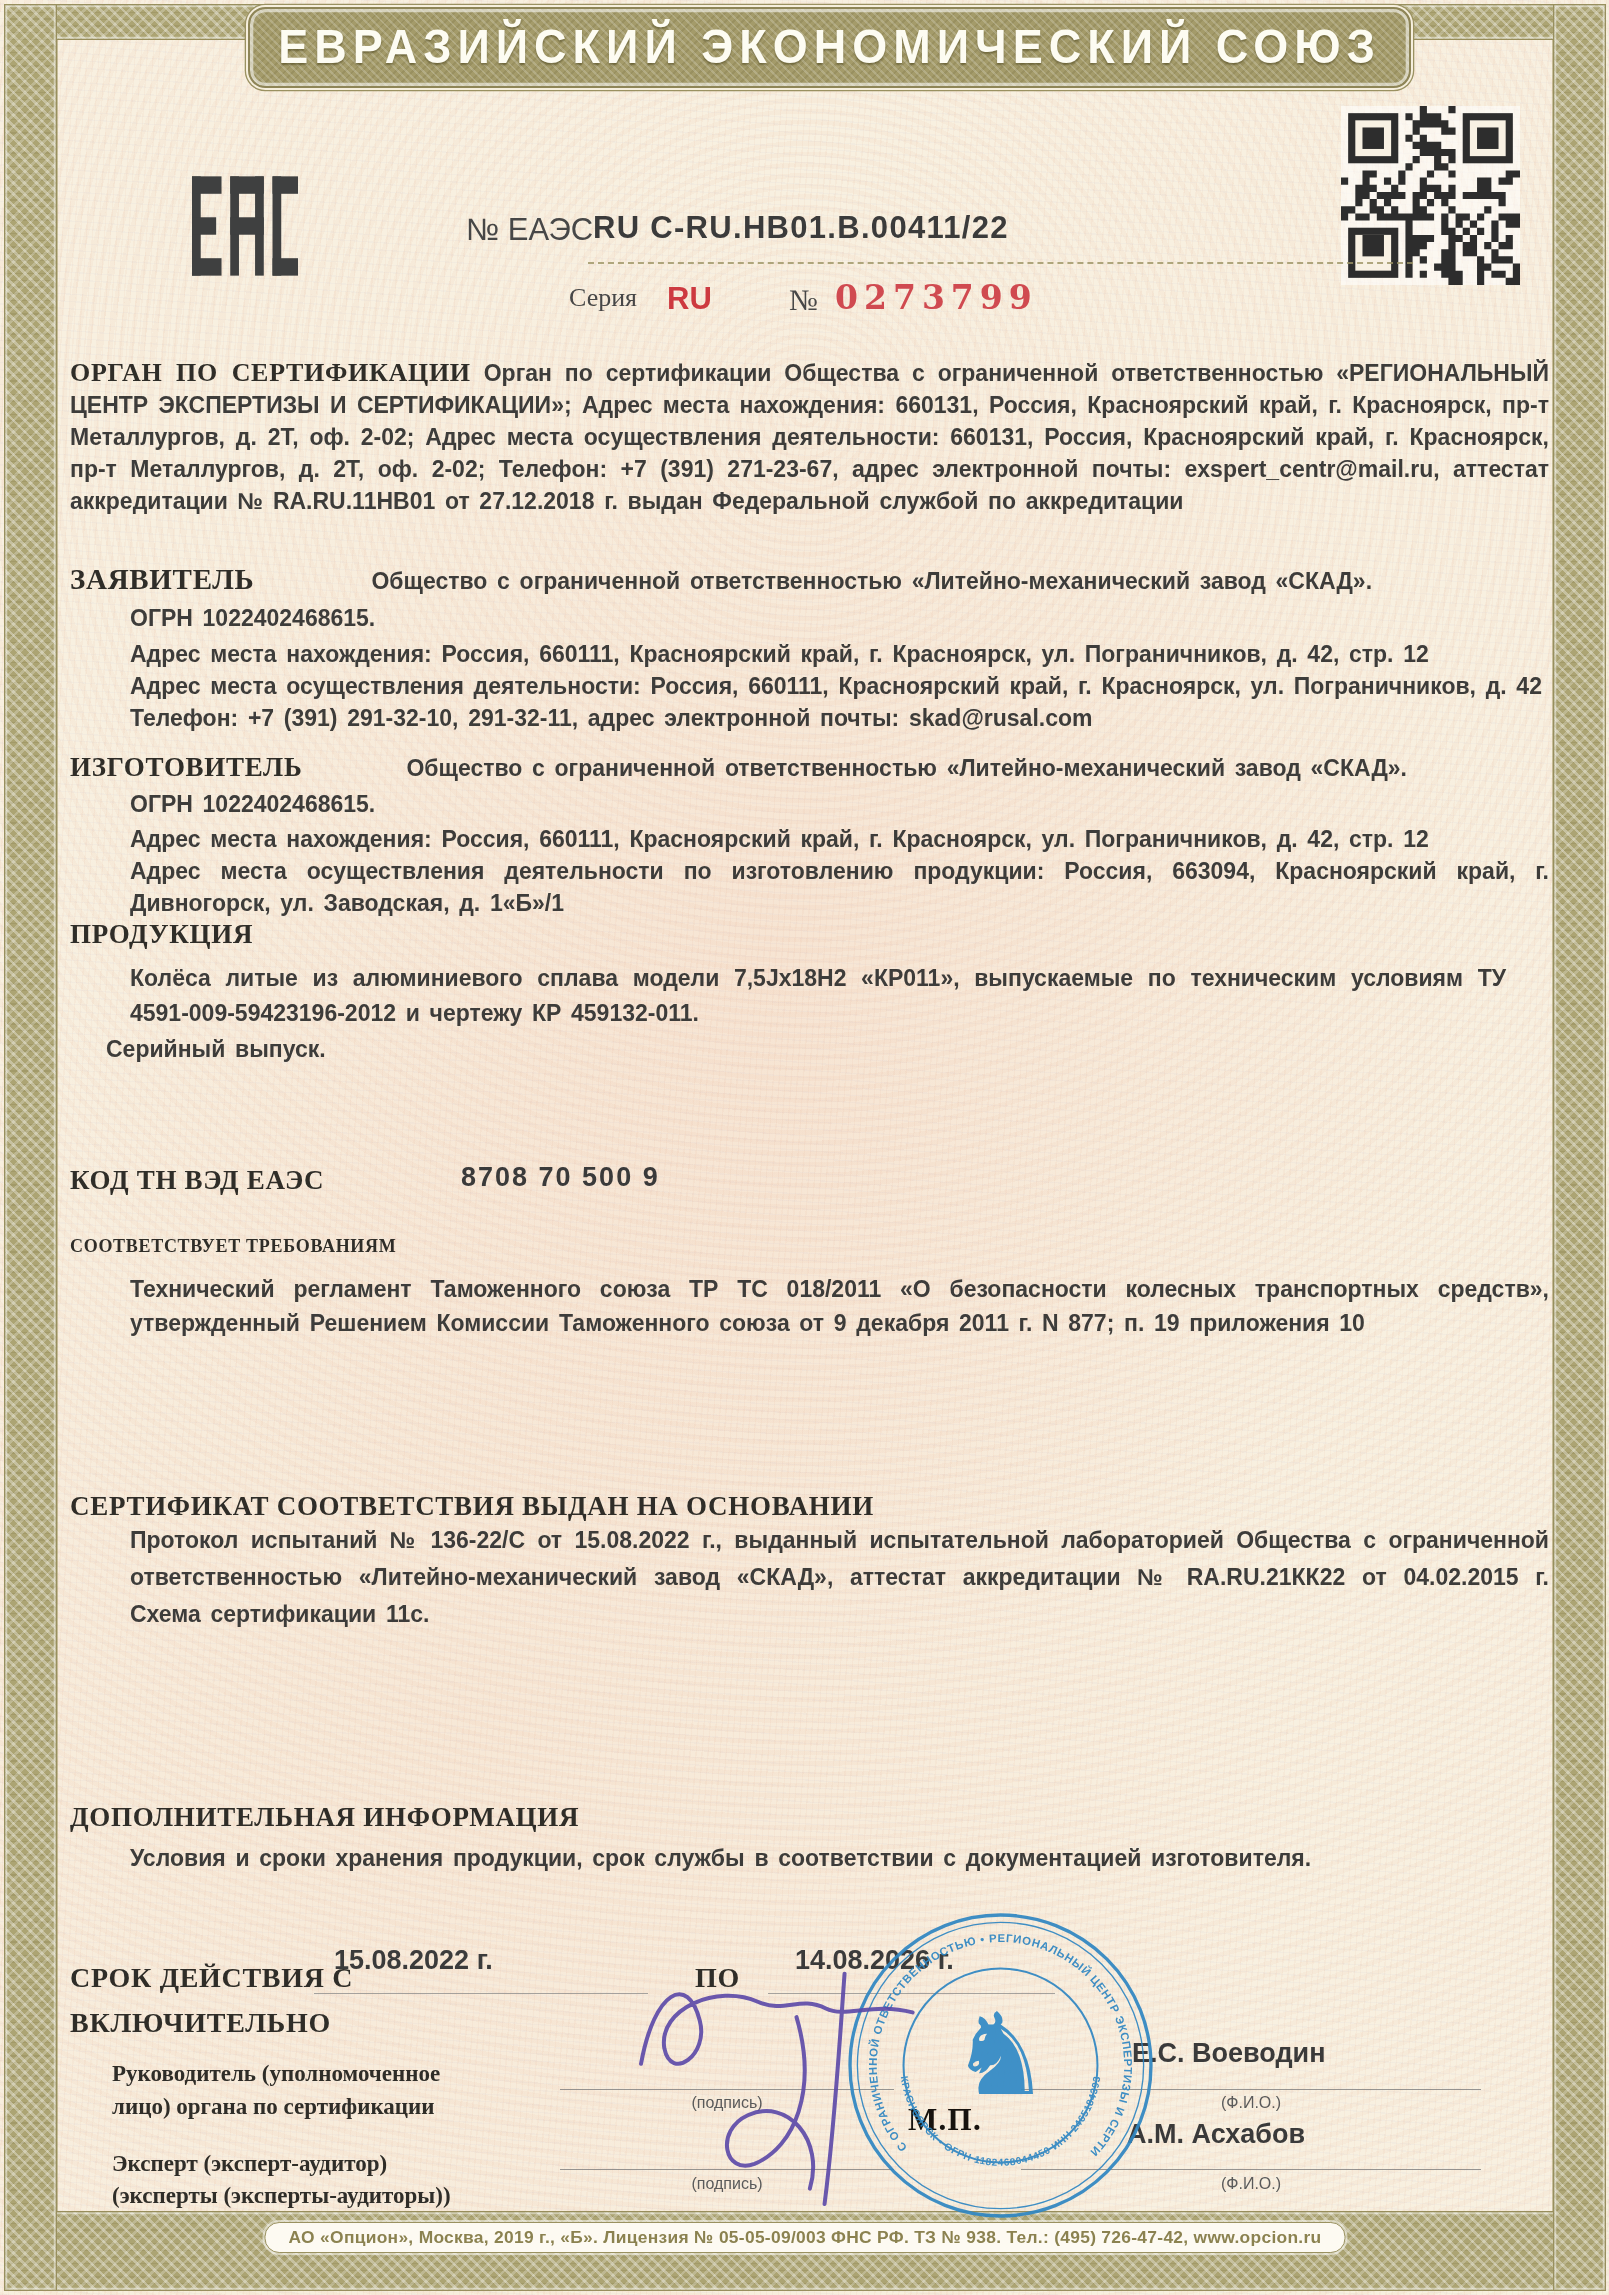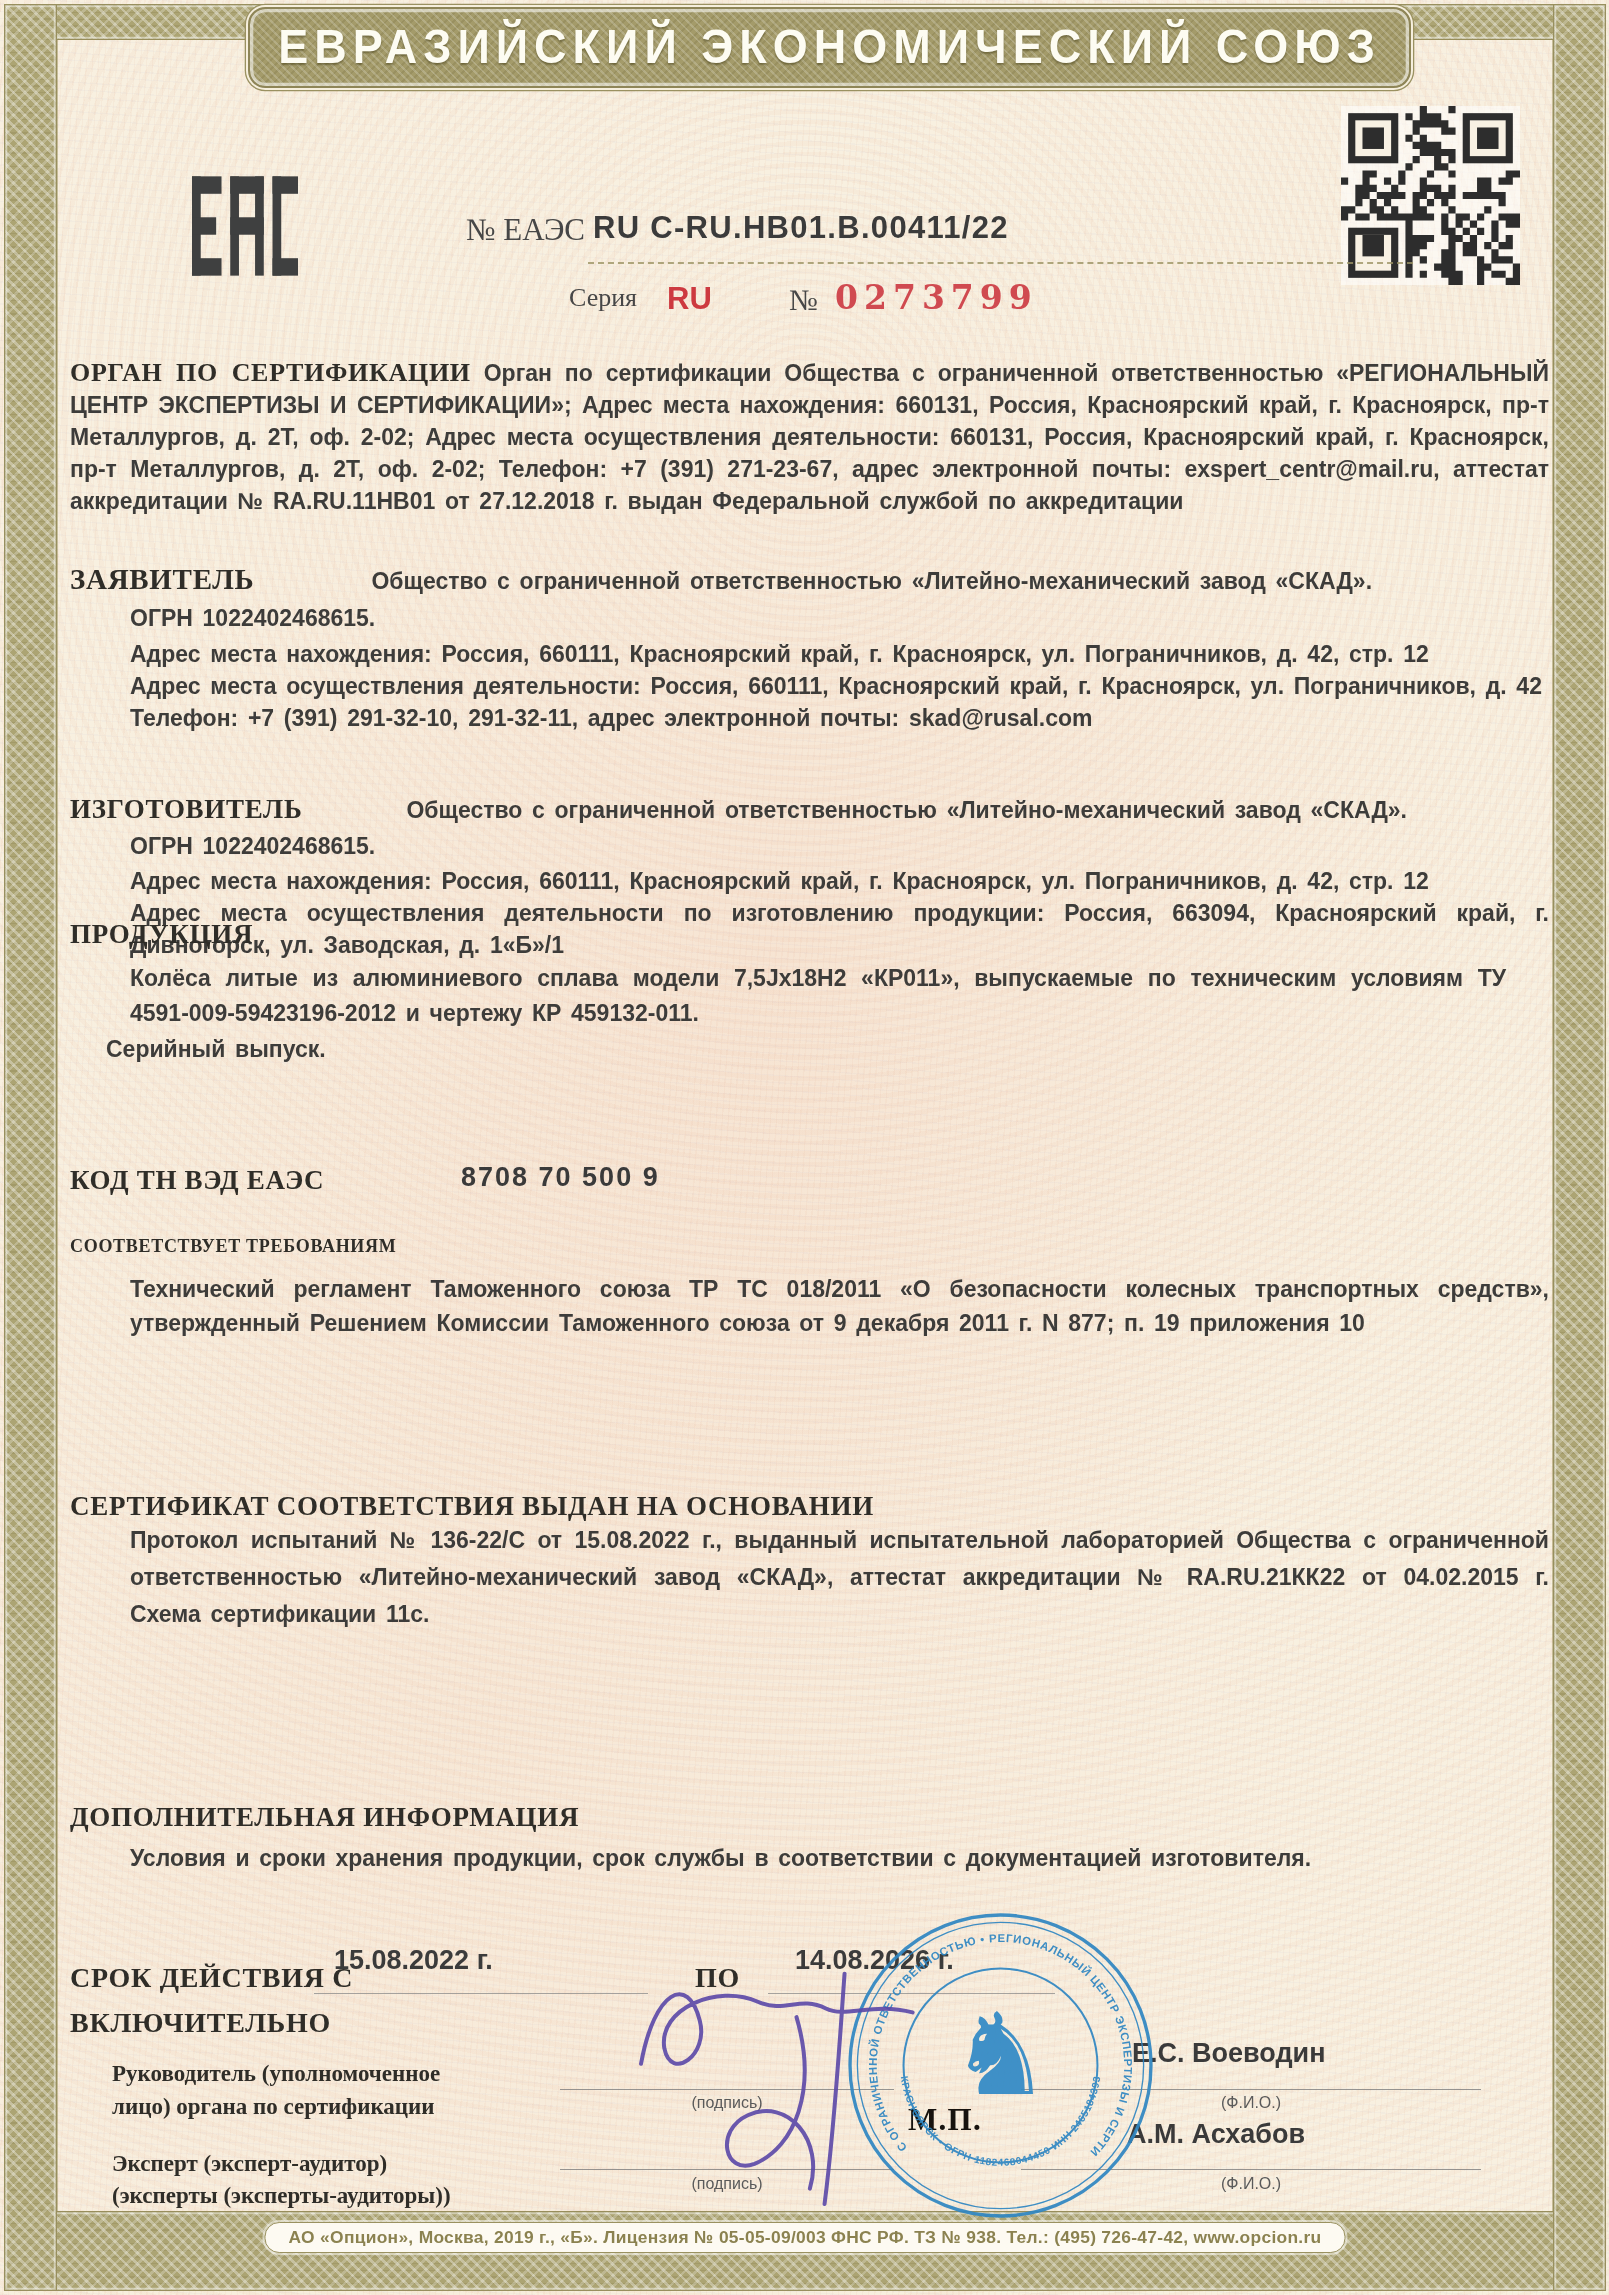--- a/index.html
+++ b/index.html
@@ -55,21 +55,21 @@
     white-space:nowrap;
   }
   .doc-title{
     position:absolute;left:0;right:0;top:131px;text-align:center;
     font-family:"DejaVu Serif","Liberation Serif",serif;
     font-weight:700;font-size:41px;letter-spacing:4.7px;color:#a2945a;
     text-shadow:0.7px 1.3px 0 rgba(125,110,55,.45);
   }
   .num-prefix{
     position:absolute;left:466px;top:212px;
-    font-family:Liberation Serif, serif;font-size:31px;color:#474747;
+    font-family:Liberation Sans, sans-serif;font-size:31px;color:#474747;
   }
   .num-value{
     position:absolute;left:593px;top:210px;
     font-weight:700;font-size:31px;letter-spacing:1.3px;color:#3b3b3b;
   }
   .microline{
     position:absolute;left:588px;top:262px;width:825px;height:0;
     border-top:2px dashed #9d9464;opacity:.8;
   }
   .series-label{position:absolute;left:569px;top:283px;font-family:"Liberation Serif",serif;font-size:26px;color:#474747;text-align:right;}
@@ -193,21 +193,21 @@
       <span class="body" style="margin-left:117px;">Общество с ограниченной ответственностью «Литейно-механический завод «СКАД».</span>
     </div>
     <div class="bodyline indent" style="margin-top:5.3px;">ОГРН 1022402468615.</div>
     <div class="bodyline indent" style="margin-top:4px;">Адрес места нахождения: Россия, 660111, Красноярский край, г. Красноярск, ул. Пограничников, д. 42, стр. 12</div>
     <div class="bodyline indent just">Адрес места осуществления деятельности: Россия, 660111, Красноярский край, г. Красноярск, ул. Пограничников, д. 42</div>
     <div class="bodyline indent">Телефон: +7 (391) 291-32-10, 291-32-11, адрес электронной почты: skad@rusal.com</div>
   </div>
 
   <div class="content" style="top:752px;">
     <div class="sec-row">
-      <span class="lbl" style="font-size:27px;margin-top:42px;">ИЗГОТОВИТЕЛЬ</span>
+      <span class="lbl" style="font-size:27px;">ИЗГОТОВИТЕЛЬ</span>
       <span class="body" style="margin-left:104px;">Общество с ограниченной ответственностью «Литейно-механический завод «СКАД».</span>
     </div>
     <div class="bodyline indent" style="margin-top:4px;">ОГРН 1022402468615.</div>
     <div class="bodyline indent" style="margin-top:2.7px;">Адрес места нахождения: Россия, 660111, Красноярский край, г. Красноярск, ул. Пограничников, д. 42, стр. 12</div>
     <div class="bodyline indent just">Адрес места осуществления деятельности по изготовлению продукции: Россия, 663094, Красноярский край, г. Дивногорск, ул. Заводская, д. 1«Б»/1</div>
   </div>
 
   <div class="content" style="top:919px;">
     <div class="lbl" style="font-size:27px;">ПРОДУКЦИЯ</div>
     <div class="body just indent" style="margin-top:10.7px;width:1376px;line-height:35px;">Колёса литые из алюминиевого сплава модели 7,5Jx18H2 «КР011», выпускаемые по техническим условиям ТУ 4591-009-59423196-2012 и чертежу КР 459132-011.</div>

